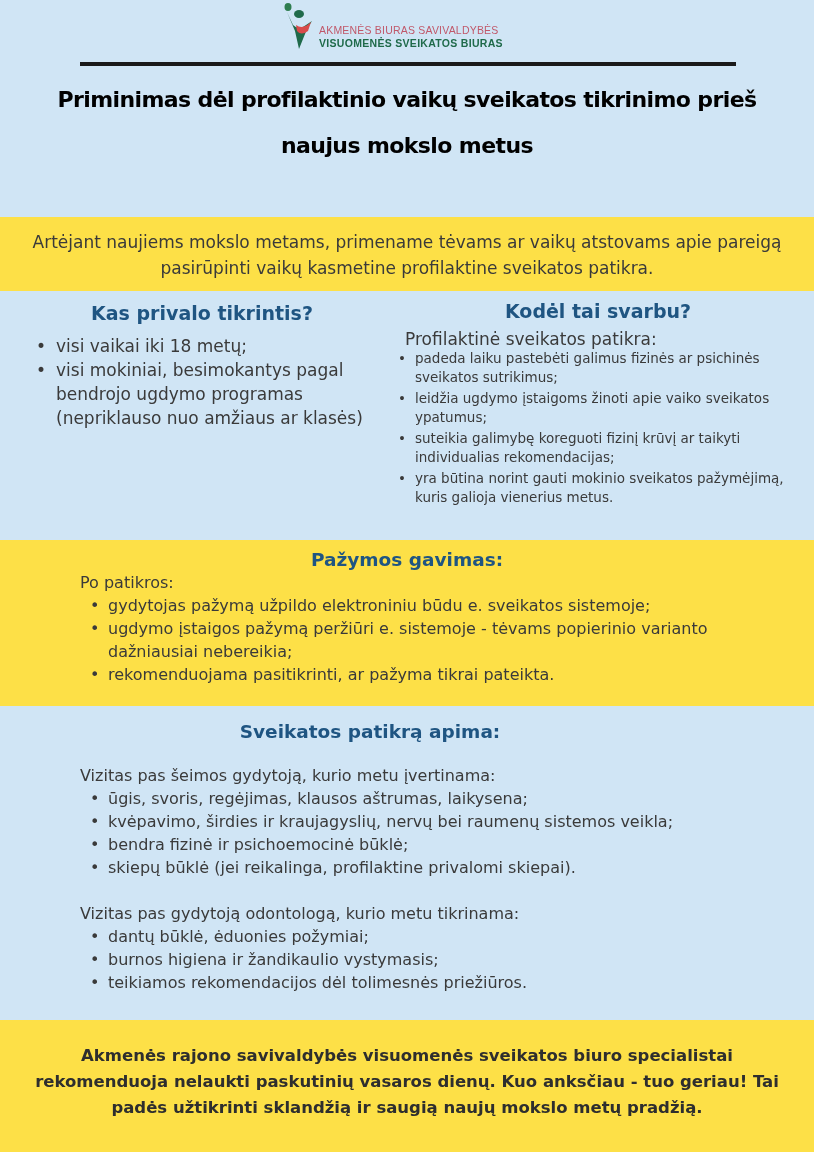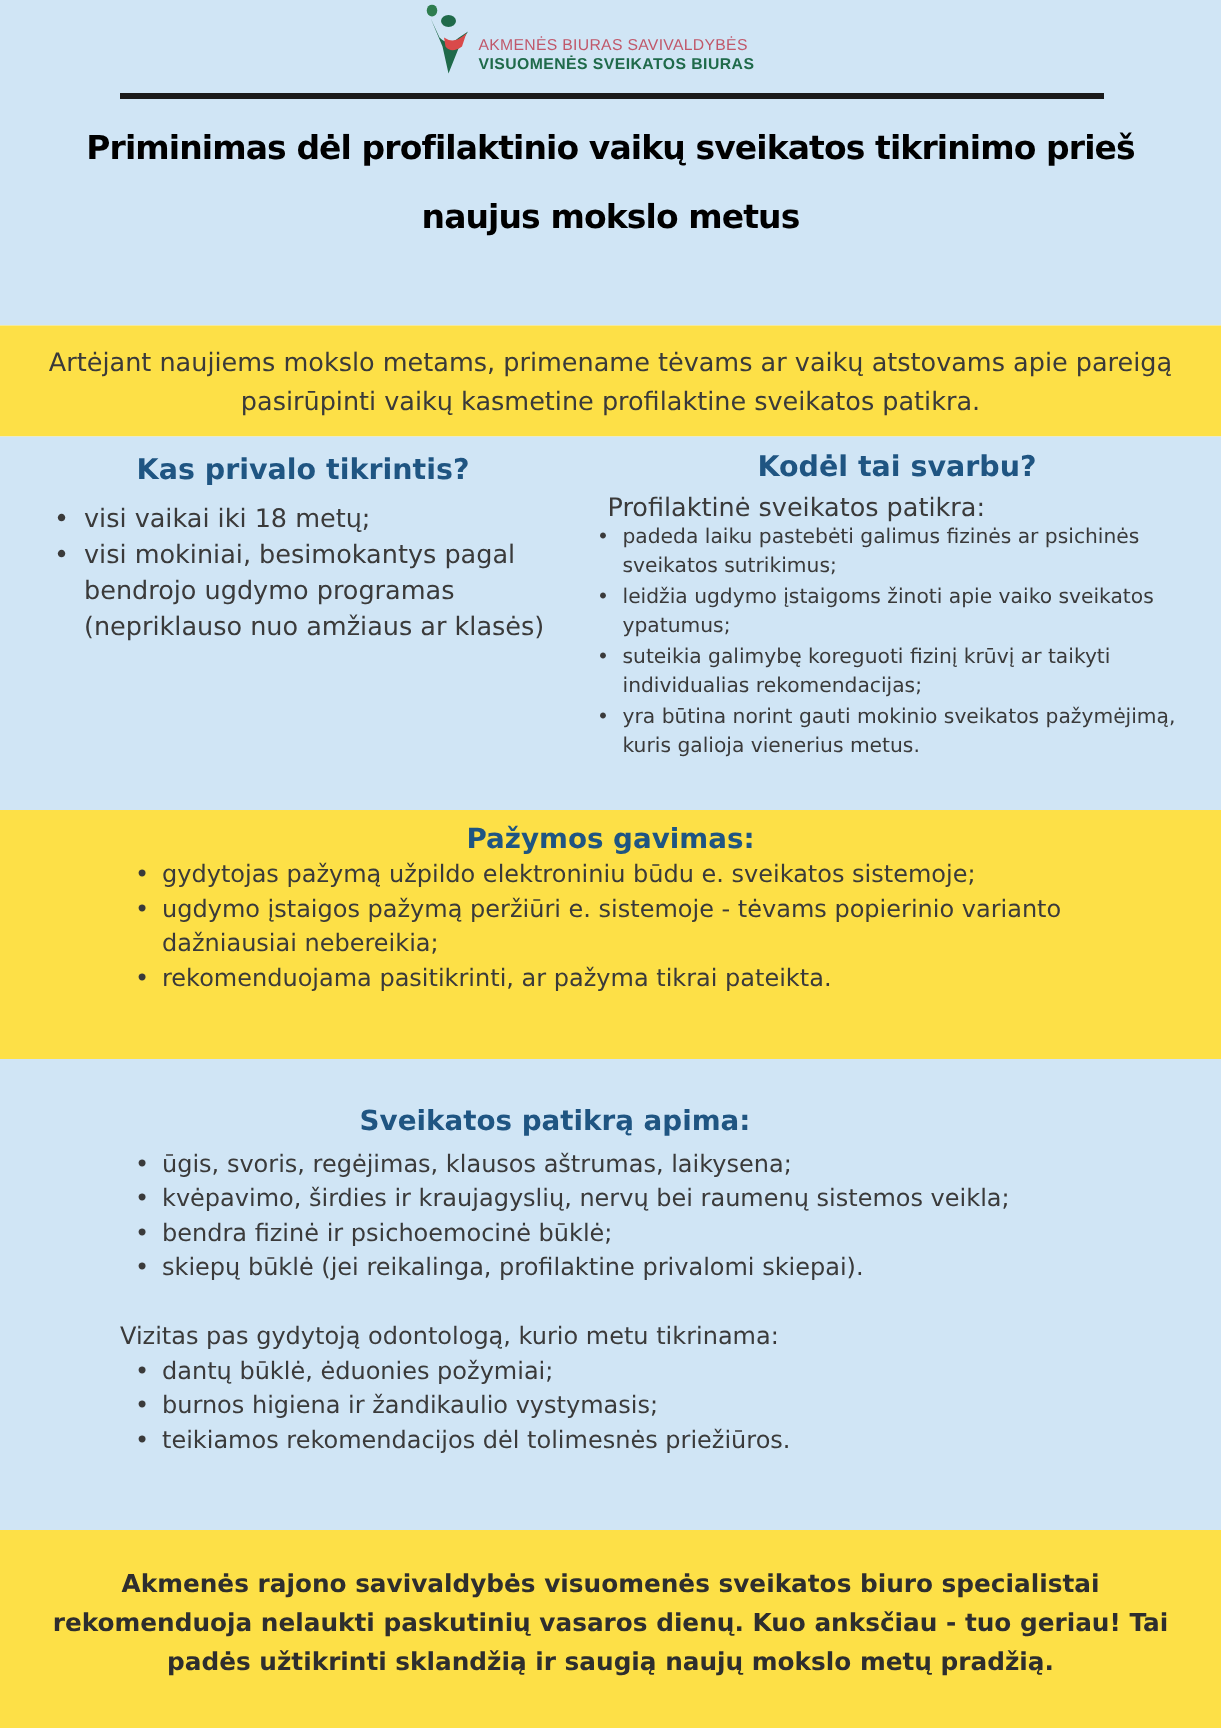--- a/index.html
+++ b/index.html
@@ -42,21 +42,21 @@
     
     #certificate { top: 540px; height: 166px; }
     .cert-heading { position: absolute; left: 0; top: 6px; width: 814px; font-size: 18.5px; line-height: 28px; }
     .cert-body { position: absolute; left: 80px; top: 31px; width: 710px; }
     .lead2 { font-size: 16px; line-height: 23px; color: #3a3a3a; }
     .cert-body ul, .exam-body ul { list-style: none; padding-left: 10px; }
     .cert-body li, .exam-body li { font-size: 16px; line-height: 23px; position: relative; padding-left: 18px; color: #3a3a3a; }
 
     
     #exam { top: 706px; height: 314px; }
-    .exam-heading { position: absolute; left: 0; top: 28px; width: 740px; font-size: 18.5px; line-height: 28px; }
+    .exam-heading { position: absolute; left: 0; top: 12px; width: 740px; font-size: 18.5px; line-height: 28px; }
     .exam-body { position: absolute; left: 80px; top: 58px; width: 720px; }
     .group-gap { height: 23px; }
 
     
     #footer { top: 1020px; height: 132px; }
     .footer-text { position: absolute; left: 20px; top: 23px; width: 774px; text-align: center;
                    font-weight: bold; font-size: 16.5px; line-height: 26px; color: #2e2e2e; }
   </style>
 </head>
 <body>
@@ -96,31 +96,33 @@
       <li><span class="bullet">•</span><span>leidžia ugdymo įstaigoms žinoti apie vaiko sveikatos ypatumus;</span></li>
       <li><span class="bullet">•</span><span>suteikia galimybę koreguoti fizinį krūvį ar taikyti individualias rekomendacijas;</span></li>
       <li><span class="bullet">•</span><span>yra būtina norint gauti mokinio sveikatos pažymėjimą, kuris galioja vienerius metus.</span></li>
     </ul>
   </div>
 </section>
 
 <section id="certificate" class="band-white">
   <h2 class="sec-heading cert-heading">Pažymos gavimas:</h2>
   <div class="cert-body">
+    <p class="lead2">Po patikros:</p>
     <ul>
       <li><span class="bullet">•</span><span>gydytojas pažymą užpildo elektroniniu būdu e. sveikatos sistemoje;</span></li>
       <li><span class="bullet">•</span><span>ugdymo įstaigos pažymą peržiūri e. sistemoje - tėvams popierinio varianto dažniausiai nebereikia;</span></li>
       <li><span class="bullet">•</span><span>rekomenduojama pasitikrinti, ar pažyma tikrai pateikta.</span></li>
     </ul>
   </div>
 </section>
 
 <section id="exam" class="band-blue">
   <h2 class="sec-heading exam-heading">Sveikatos patikrą apima:</h2>
   <div class="exam-body">
+    <p class="lead2">Vizitas pas šeimos gydytoją, kurio metu įvertinama:</p>
     <ul>
       <li><span class="bullet">•</span><span>ūgis, svoris, regėjimas, klausos aštrumas, laikysena;</span></li>
       <li><span class="bullet">•</span><span>kvėpavimo, širdies ir kraujagyslių, nervų bei raumenų sistemos veikla;</span></li>
       <li><span class="bullet">•</span><span>bendra fizinė ir psichoemocinė būklė;</span></li>
       <li><span class="bullet">•</span><span>skiepų būklė (jei reikalinga, profilaktine privalomi skiepai).</span></li>
     </ul>
     <div class="group-gap"></div>
     <p class="lead2">Vizitas pas gydytoją odontologą, kurio metu tikrinama:</p>
     <ul>
       <li><span class="bullet">•</span><span>dantų būklė, ėduonies požymiai;</span></li>

